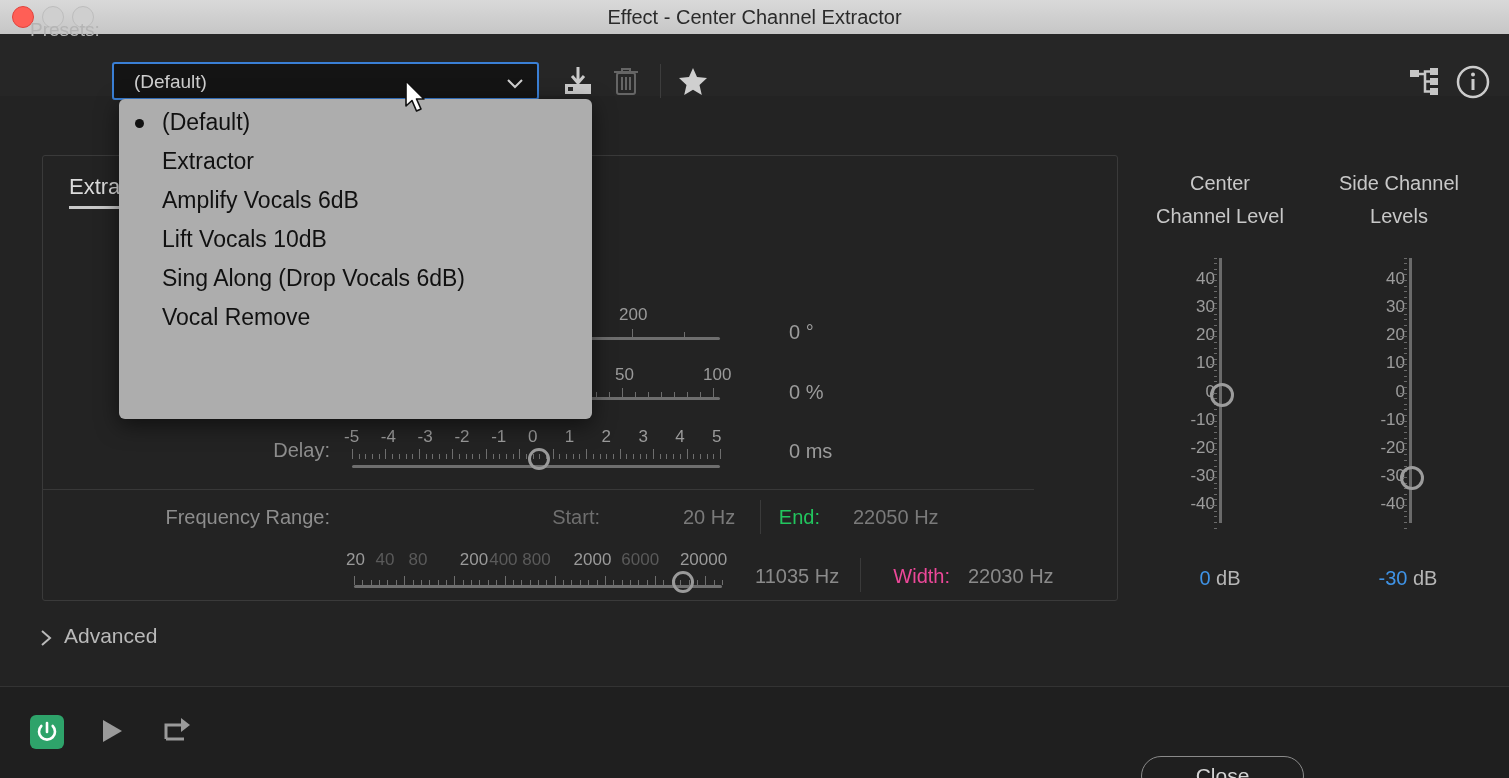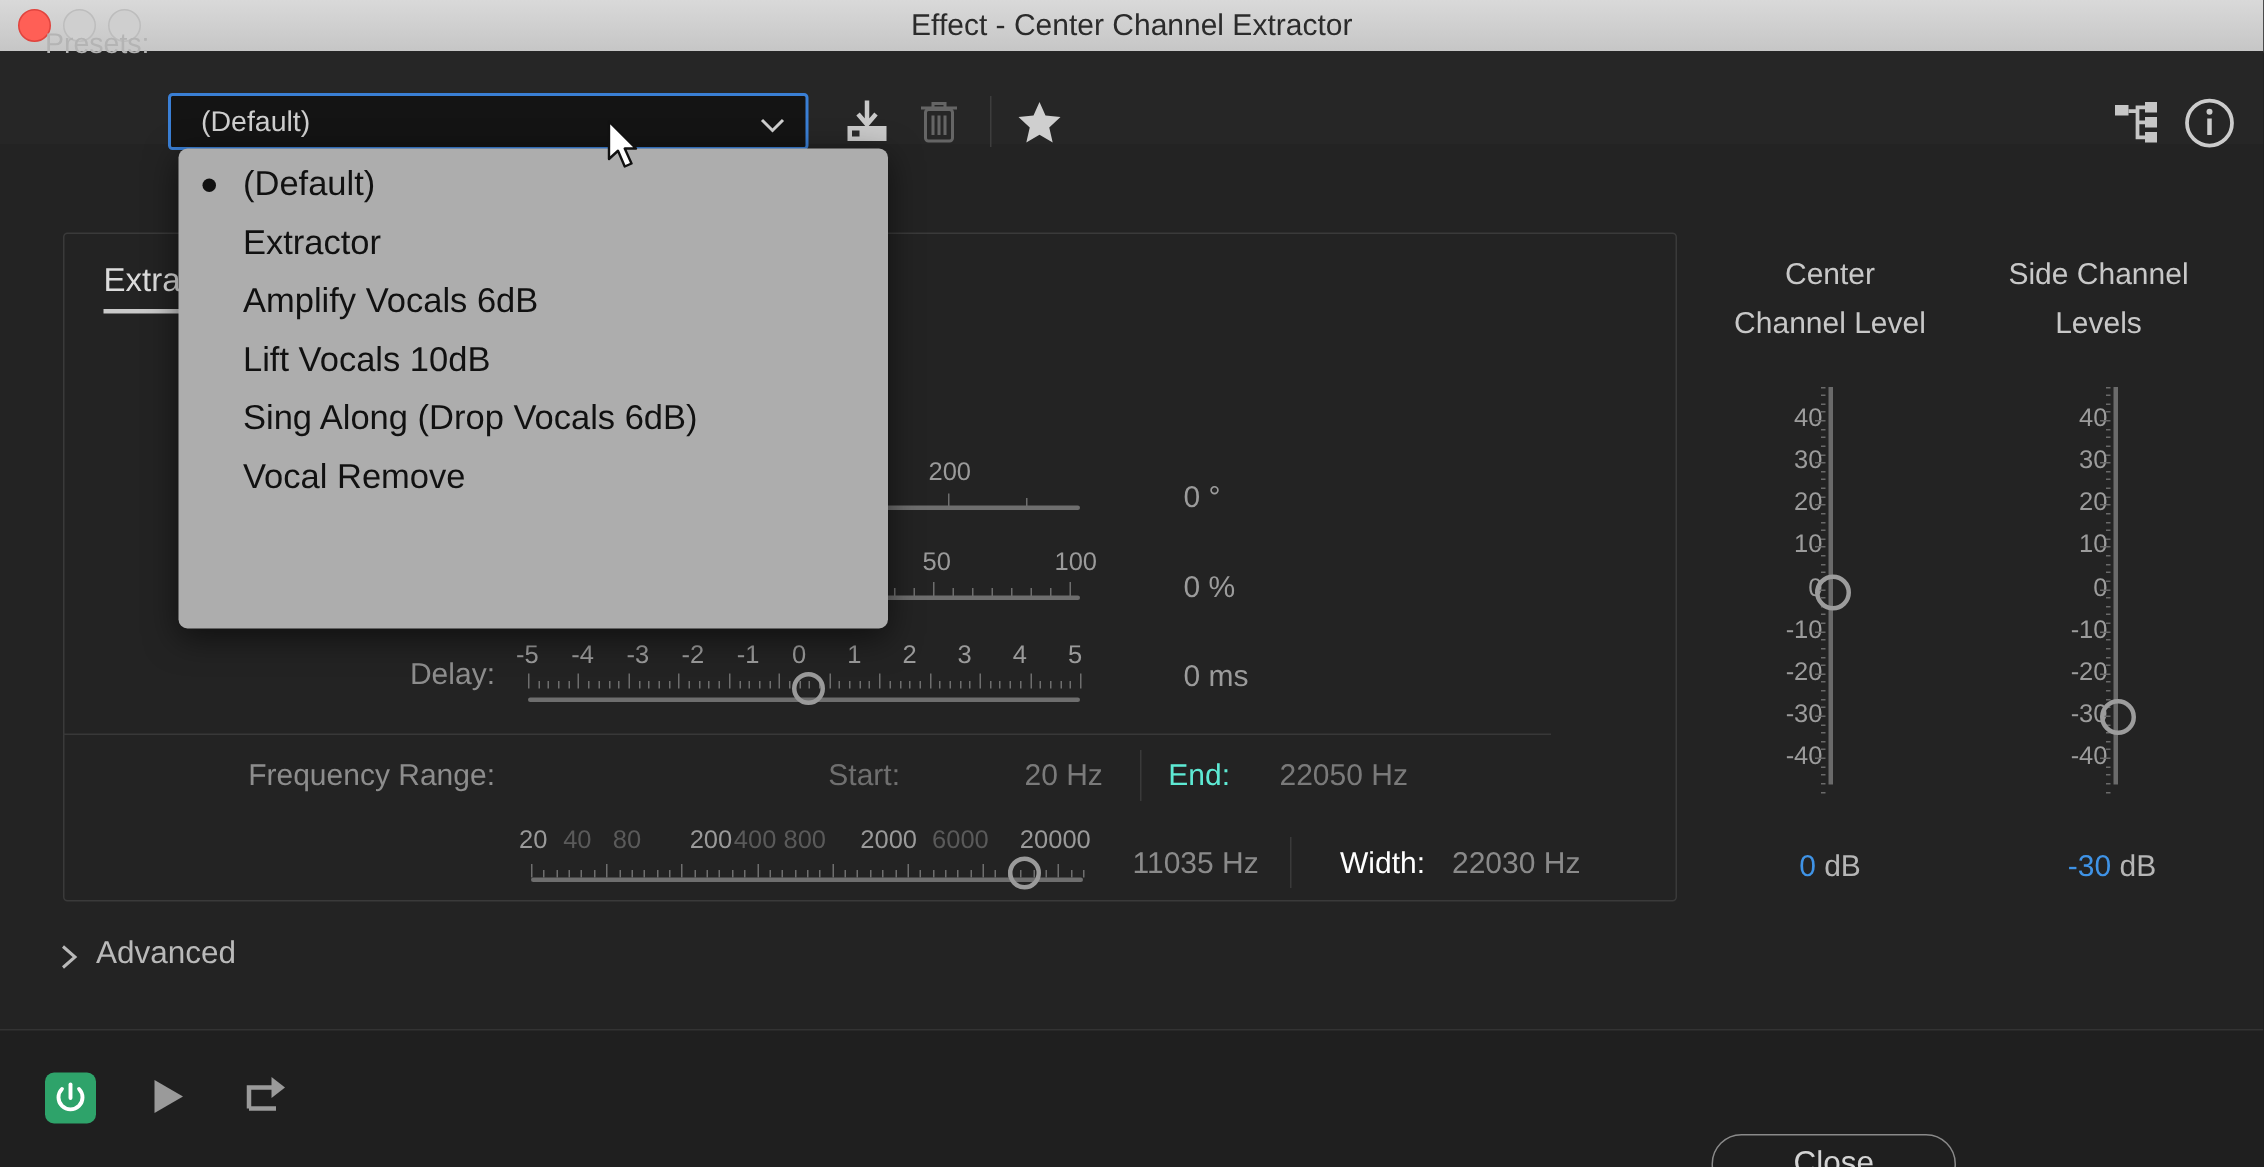--- a/index.html
+++ b/index.html
@@ -329,21 +329,21 @@
     <div class="fr-combo-value">Full Spectrum</div>
     <div class="fr-arrow">
       <svg width="18" height="18" viewBox="0 0 18 18">
           <path d="M3 6 L9 12 L15 6" fill="none" stroke="#cfcfcf" stroke-width="2"></path>
         </svg>
     </div>
   </div>
   <div class="rowlabel" style="left:500px;top:506px;width:100px;color:#6f6f6f;">Start:</div>
   <div class="rowvalue" style="left:683px;top:506px;color:#7a7a7a;">20 Hz</div>
   <div class="vsep" style="left:760px;top:500px;height:34px;"></div>
-  <div class="rowlabel" style="left:720px;top:506px;width:100px;color:#5eead4;">End:</div>
+  <div class="rowlabel" style="left:720px;top:506px;width:100px;color:#22c55e;">End:</div>
   <div class="rowvalue" style="left:853px;top:506px;color:#7a7a7a;">22050 Hz</div>
 
   <div id="cf-scale">
       <div class="scale-num" style="left: 346px; top: 550px;">20</div>
       <div class="scale-num dim" style="left: 375.44px; top: 550px;">40</div>
       <div class="scale-num dim" style="left: 408.56px; top: 550px;">80</div>
       <div class="scale-num" style="left: 459.76px; top: 550px;">200</div>
       <div class="scale-num dim" style="left: 489.2px; top: 550px;">400</div>
       <div class="scale-num dim" style="left: 522.32px; top: 550px;">800</div>
       <div class="scale-num" style="left: 573.52px; top: 550px;">2000</div>
@@ -394,21 +394,21 @@
       <div class="tick" style="left: 334.545px; height: 5px;"></div>
       <div class="tick" style="left: 342.909px; height: 5px;"></div>
       <div class="tick" style="left: 351.273px; height: 9px;"></div>
       <div class="tick" style="left: 359.636px; height: 5px;"></div>
       <div class="tick" style="left: 368px; height: 5px;"></div>
     </div>
   <div class="track" style="left:354px;top:585px;width:368px;"></div>
   <div class="knob" style="left:672px;top:571px;"></div>
   <div class="rowvalue" style="left:755px;top:565px;color:#8a8a8a;">11035 Hz</div>
   <div class="vsep" style="left:860px;top:558px;height:34px;"></div>
-  <div class="rowlabel" style="left:790px;top:565px;width:160px;color:#ffffff;">Width:</div>
+  <div class="rowlabel" style="left:790px;top:565px;width:160px;color:#ec4899;">Width:</div>
   <div class="rowvalue" style="left:968px;top:565px;color:#8a8a8a;">22030 Hz</div>
 
   <div class="meter-title" style="left:1120px;top:172px;">Center</div>
   <div class="meter-title" style="left:1120px;top:205px;">Channel Level</div>
   <div class="meter-title" style="left:1299px;top:172px;">Side Channel</div>
   <div class="meter-title" style="left:1299px;top:205px;">Levels</div>
 
   <div class="meter" style="left:1219px;top:258px;height:265px;"></div>
   <div class="meter" style="left:1409px;top:258px;height:265px;"></div>
 

